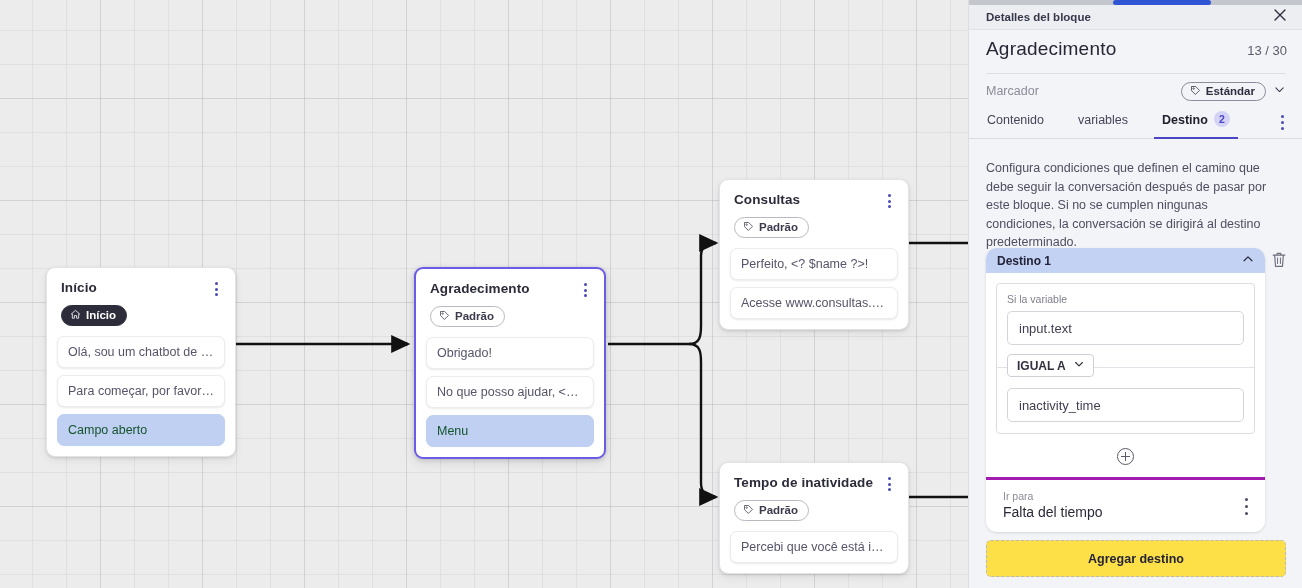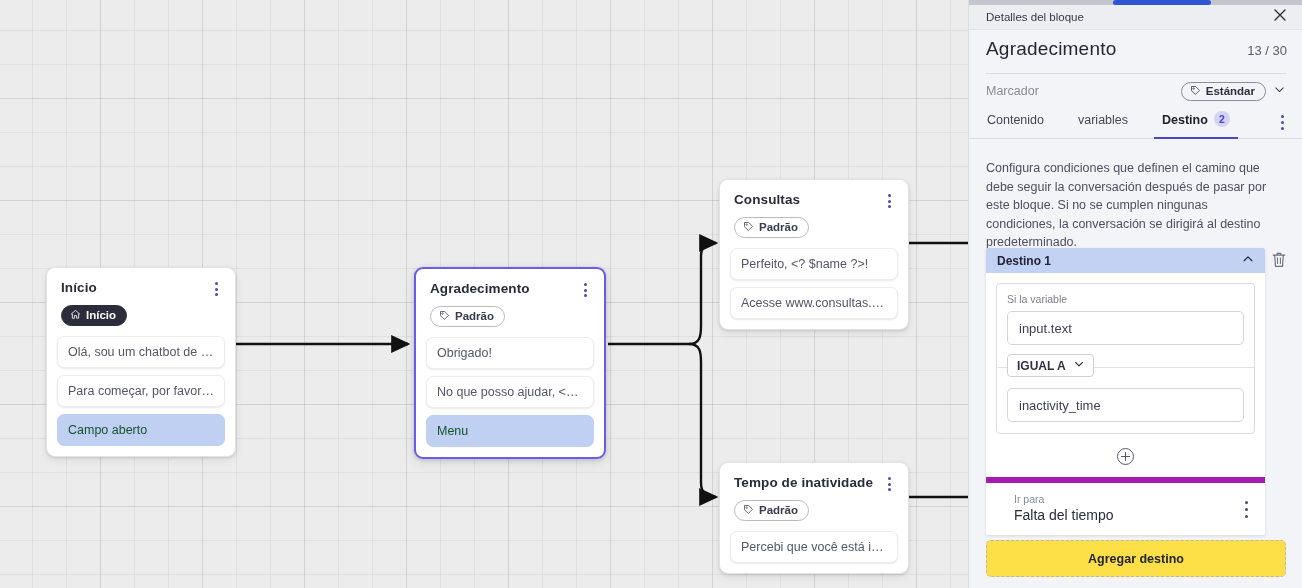--- a/index.html
+++ b/index.html
@@ -111,21 +111,21 @@
     position: absolute; left: 144px; top: 0; width: 98px; height: 5px;
     background: #2f55d4; border-radius: 3px;
   }
   #panel-head {
     position: absolute; left: 0; top: 5px; width: 334px; height: 25px;
     background: #eceef2;
     border-bottom: 1px solid #e2e3e8;
     display: flex; align-items: center;
   }
   #panel-head .ttl {
-    font-size: 11.5px; color: #37374a; font-weight: 400; margin-left: 17px;
+    font-size: 11.5px; color: #37374a; font-weight: 700; margin-left: 17px;
   }
   #close-x {
     position: absolute; right: 14px; top: 7px;
     width: 16px; height: 16px; cursor: pointer;
   }
   #panel-title-row {
     position: absolute; left: 0; top: 38px; width: 334px;
     padding: 0 16px 0 17px;
     display: flex; align-items: baseline; justify-content: space-between;
   }
@@ -180,21 +180,21 @@
   #panel-desc {
     position: absolute; left: 17px; top: 159px; width: 290px;
     font-size: 12.5px; color: #4e4e61; line-height: 18.5px;
   }
 
   
   #destino-card {
     position: absolute; left: 986px; top: 248px;
     width: 279px;
     background: #ffffff;
-    border-radius: 2px;
+    border-radius: 11px;
     box-shadow: 0 1px 3px rgba(0,0,0,0.12);
     overflow: hidden;
   }
   #destino-head {
     background: #c3d2f2; height: 25px;
     display: flex; align-items: center; justify-content: space-between;
     padding: 0 10px 0 11px;
     font-size: 12px; color: #24243a; font-weight: 600;
   }
   #trash-btn {
@@ -232,22 +232,22 @@
     width: 17px; height: 17px; border: 1.4px solid #5a5a6a; border-radius: 50%;
     position: relative; cursor: pointer;
   }
   .add-cond .circle::before, .add-cond .circle::after {
     content: ""; position: absolute; background: #5a5a6a;
   }
   .add-cond .circle::before { left: 3px; right: 3px; top: 7px; height: 1.4px; }
   .add-cond .circle::after { top: 3px; bottom: 3px; left: 7px; width: 1.4px; }
 
   #irpara {
-    border-top: 6px solid #a21caf;
-    padding: 10px 12px 12px 28px;
+    border-top: 3px solid #a21caf;
+    padding: 10px 12px 12px 17px;
     position: relative;
   }
   #irpara .lbl { font-size: 10.5px; color: #8a8a98; }
   #irpara .val { font-size: 14px; color: #2a2a3a; margin-top: 2px; }
   #irpara-kebab {
     position: absolute; right: 12px; top: 18px;
     width: 14px; height: 17px;
     display: flex; flex-direction: column; align-items: center; justify-content: space-between;
     cursor: pointer;
   }

